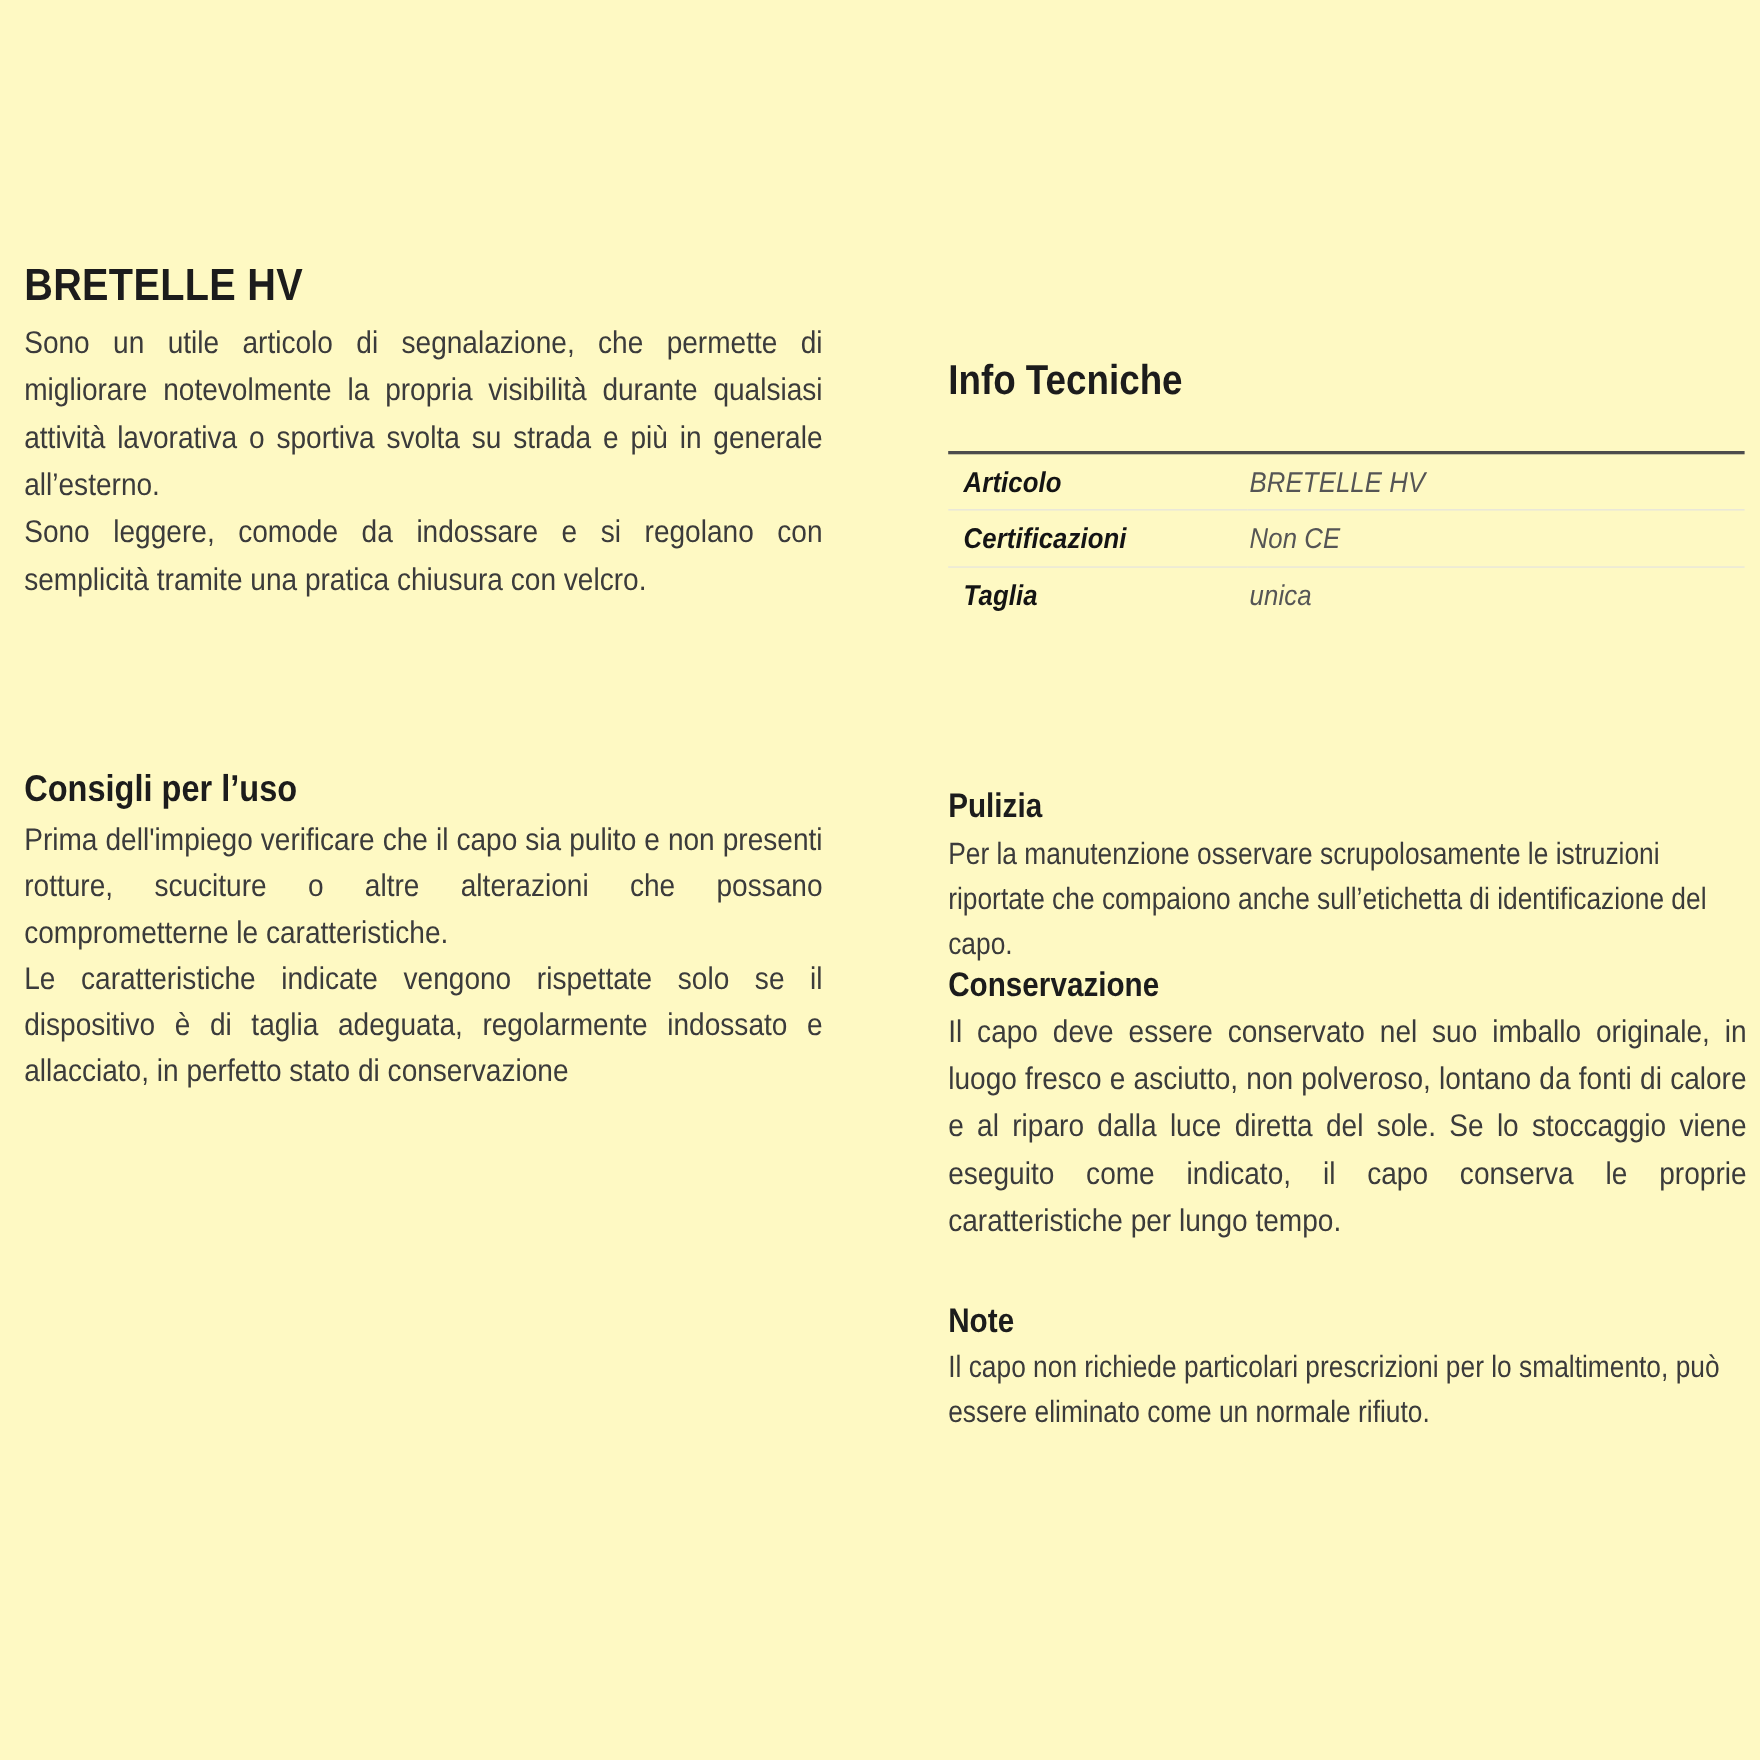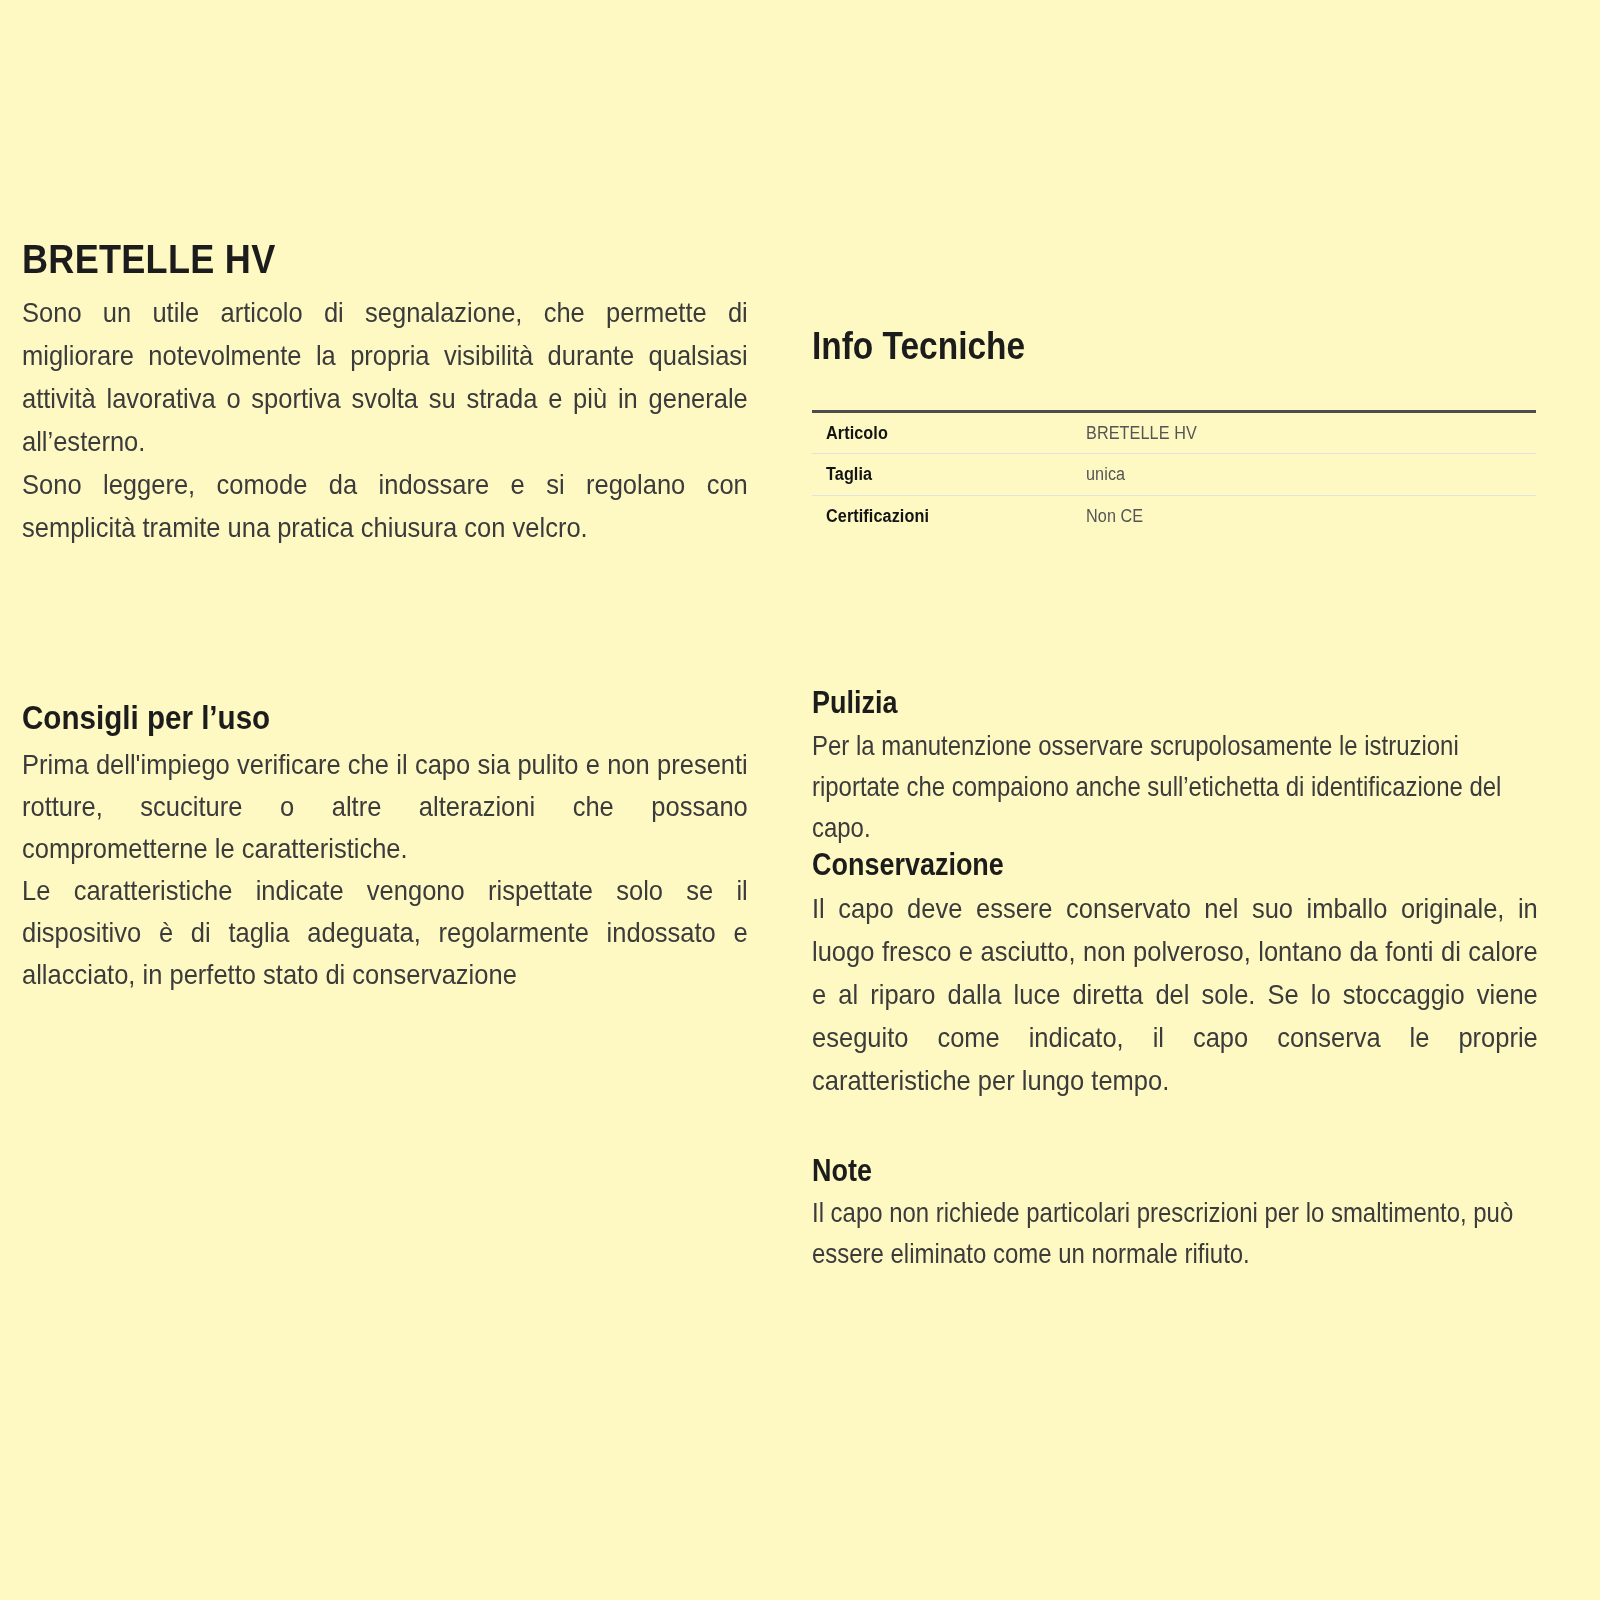--- a/index.html
+++ b/index.html
@@ -25,21 +25,21 @@
 
   
   .col-left {
     position: absolute;
     left: 22px;
     top: 238px;
     width: 726px;
   }
   .col-right {
     position: absolute;
-    left: 812px;
+    left: 862px;
     top: 326px;
     width: 726px;
   }
 
   
   .h-product {
     font-size: 41px;
     font-weight: bold;
     letter-spacing: 0.3px;
     color: #1c1c1c;
@@ -112,22 +112,23 @@
   .spec-table tr {
     border-bottom: 1px solid #e2e2e2;
   }
   .spec-table tr:last-child {
     border-bottom: none;
   }
   .spec-table .lbl,
   .spec-table .val {
     padding: 9px 0 9px 0;
     vertical-align: baseline;
-    font-size: 18px;
+    font-size: 26px;
     line-height: 1.25;
+    font-style: italic;
   }
   .spec-table .lbl {
     width: 258px;
     padding-left: 14px;
     font-weight: bold;
     color: #141414;
     letter-spacing: 0.1px;
   }
   .spec-table .val {
     color: #555555;
@@ -175,27 +176,27 @@
 
     <div class="table-rule"></div>
 
     <table class="spec-table">
       <tbody>
         <tr>
           <td class="lbl"><span>Articolo</span></td>
           <td class="val"><span>BRETELLE HV</span></td>
         </tr>
         <tr>
+          <td class="lbl"><span>Certificazioni</span></td>
+          <td class="val"><span>Non CE</span></td>
+        </tr>
+        <tr>
           <td class="lbl"><span>Taglia</span></td>
           <td class="val"><span>unica</span></td>
         </tr>
-        <tr>
-          <td class="lbl"><span>Certificazioni</span></td>
-          <td class="val"><span>Non CE</span></td>
-        </tr>
       </tbody>
     </table>
 
     <div class="spacer-mid"></div>
 
     <h3 class="h-sub">Pulizia</h3>
 
     <p class="body-cond">Per la manutenzione osservare scrupolosamente le istruzioni riportate che compaiono anche sull’etichetta di identificazione del capo.</p>
 
     <h3 class="h-sub">Conservazione</h3>

